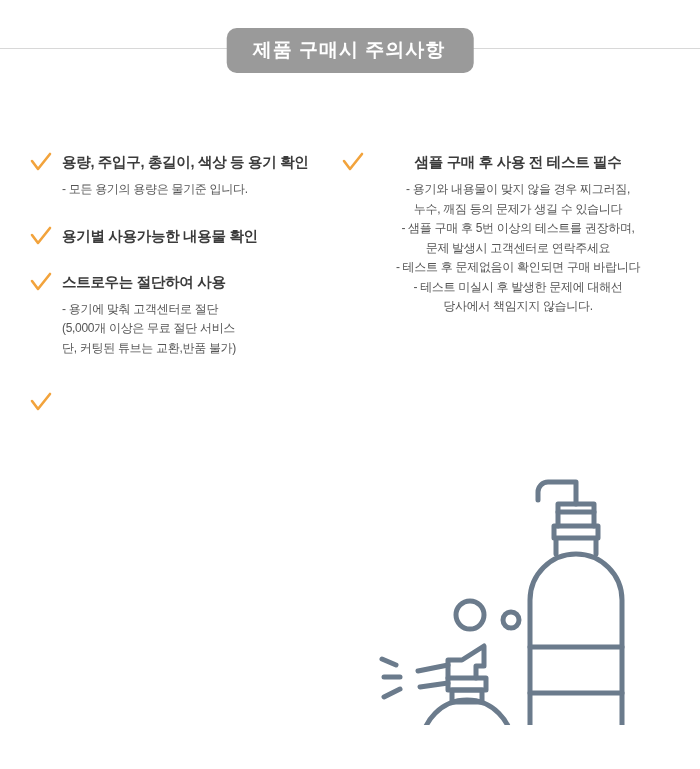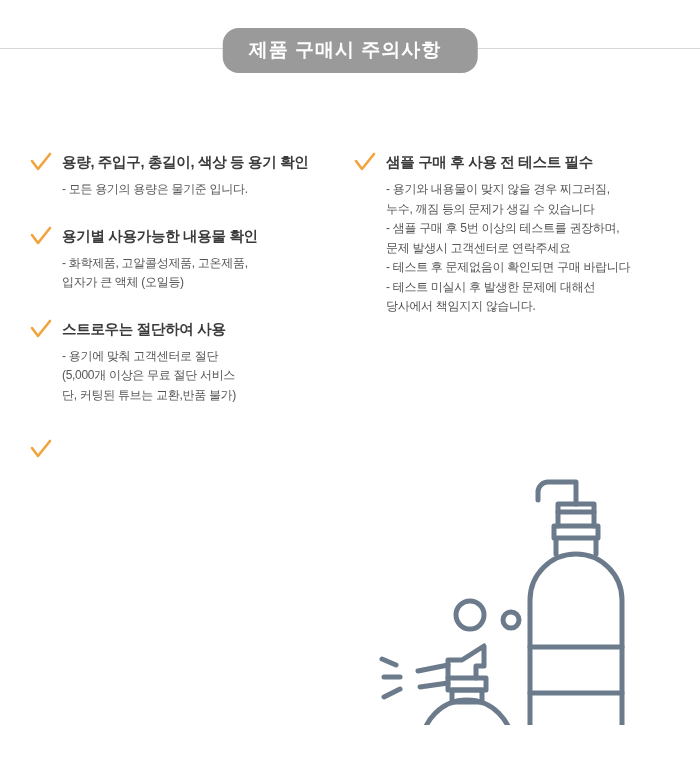--- a/index.html
+++ b/index.html
@@ -29,40 +29,41 @@
     height: 1px;
     background: #d8d8d8;
   }
   .title-badge {
     position: absolute;
     top: 28px;
     left: 50%;
     transform: translateX(-50%);
     background: #9a9a9a;
     color: #ffffff;
-    border-radius: 16px;
-    padding: 9px 36px 10px 26px;
+    border-radius: 10px;
+    padding: 9px 28px 10px 26px;
     font-size: 19px;
     font-weight: bold;
     letter-spacing: 1px;
     white-space: nowrap;
   }
   
   .col {
     position: absolute;
     top: 112px;
     margin-top: 40px;
   }
   .col-left {
     left: 28px;
     width: 320px;
   }
   .col-right {
-    left: 352px;
+    left: 340px;
     width: 322px;
+    text-align: center;
   }
   .item {
     position: relative;
     padding-left: 34px;
     margin-bottom: 26px;
   }
   .check {
     position: absolute;
     left: 2px;
     top: 0px;
@@ -122,22 +123,20 @@
       <p class="sub">- 모든 용기의 용량은 물기준 입니다.</p>
     </div>
 
     <div class="item">
       <span class="check">
         <svg width="22" height="22" viewBox="0 0 22 22">
             <path d="M2 9 L8 17 L20 2" fill="none" stroke="#f2a33c" stroke-width="2.6" stroke-linecap="round" stroke-linejoin="round"></path>
           </svg>
       </span>
       <p class="item-title">용기별 사용가능한 내용물 확인</p>
-      <p class="sub">- 화학제품, 고알콜성제품, 고온제품,
-   입자가 큰 액체 (오일등)</p>
     </div>
 
 
     <div class="item" style="margin-bottom:34px;">
       <span class="check">
         <svg width="22" height="22" viewBox="0 0 22 22">
             <path d="M2 9 L8 17 L20 2" fill="none" stroke="#f2a33c" stroke-width="2.6" stroke-linecap="round" stroke-linejoin="round"></path>
           </svg>
       </span>
       <p class="item-title">스트로우는 절단하여 사용</p>

